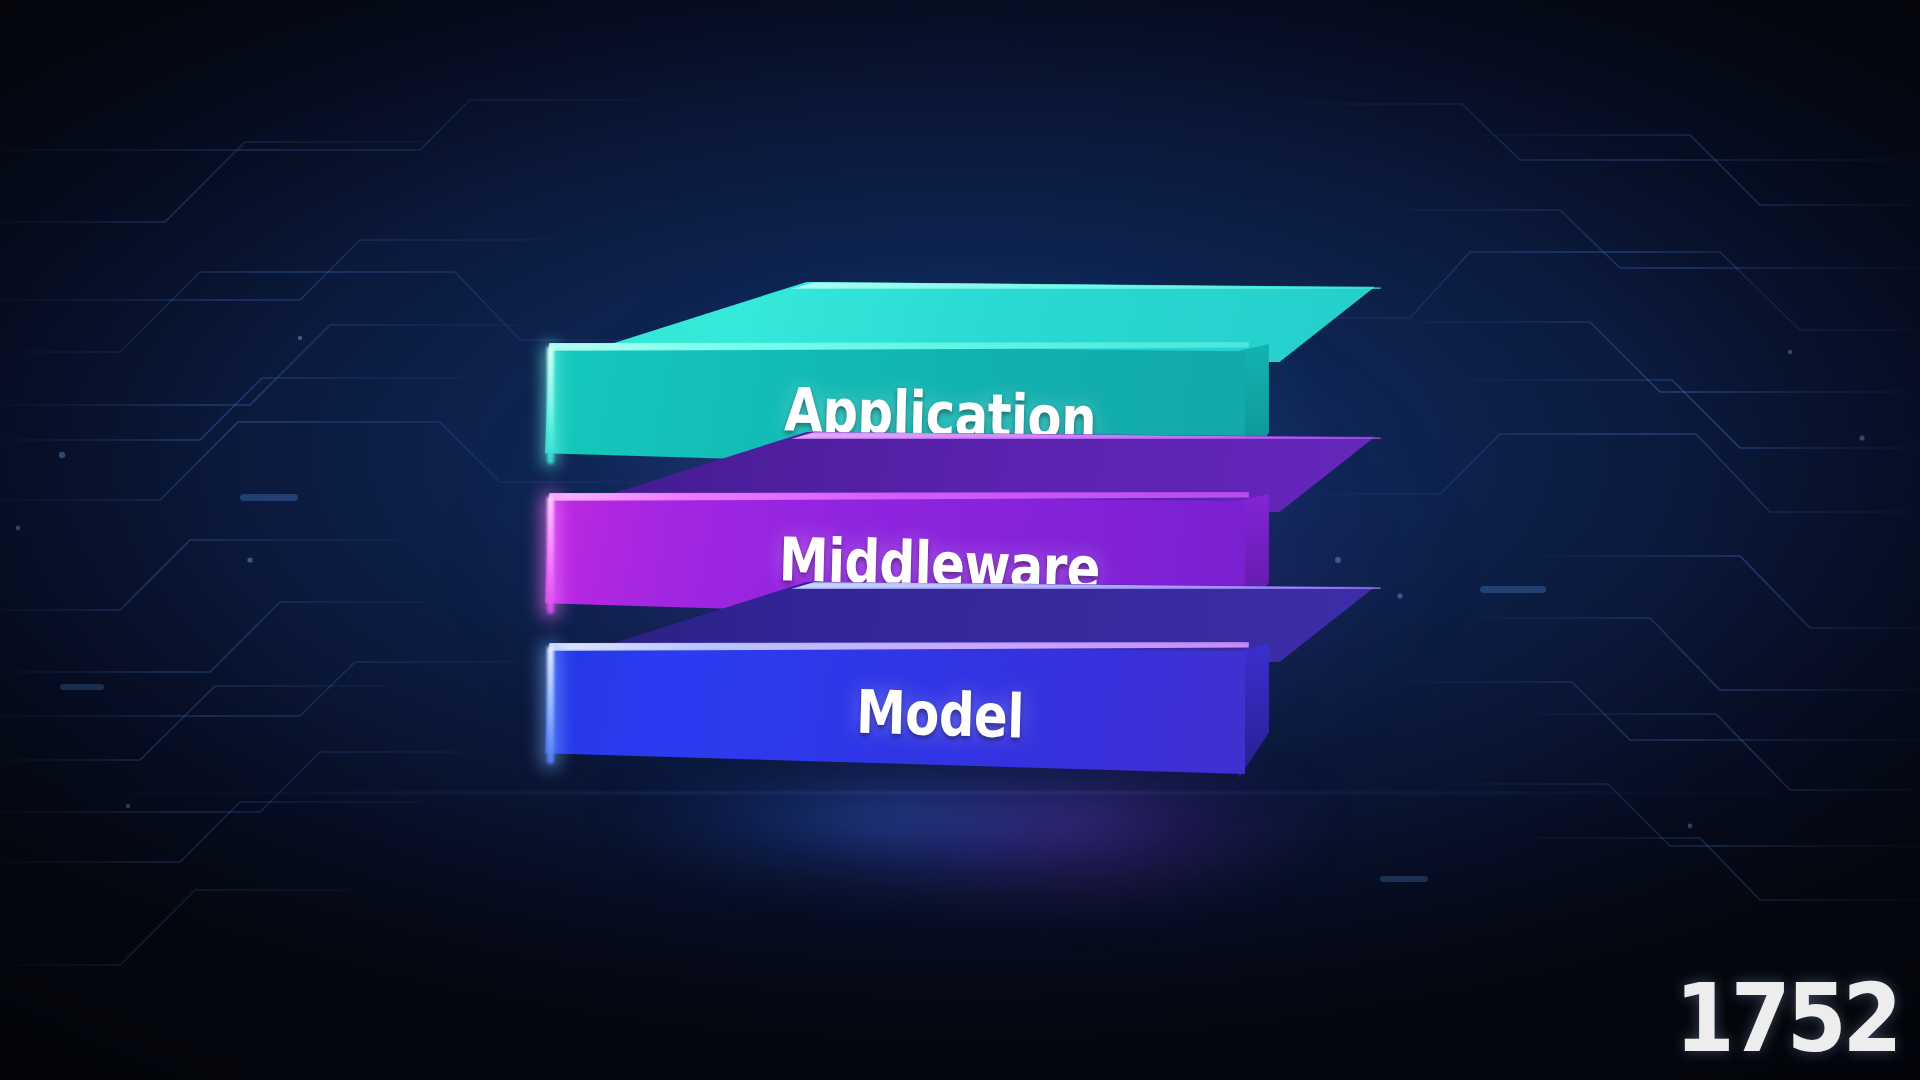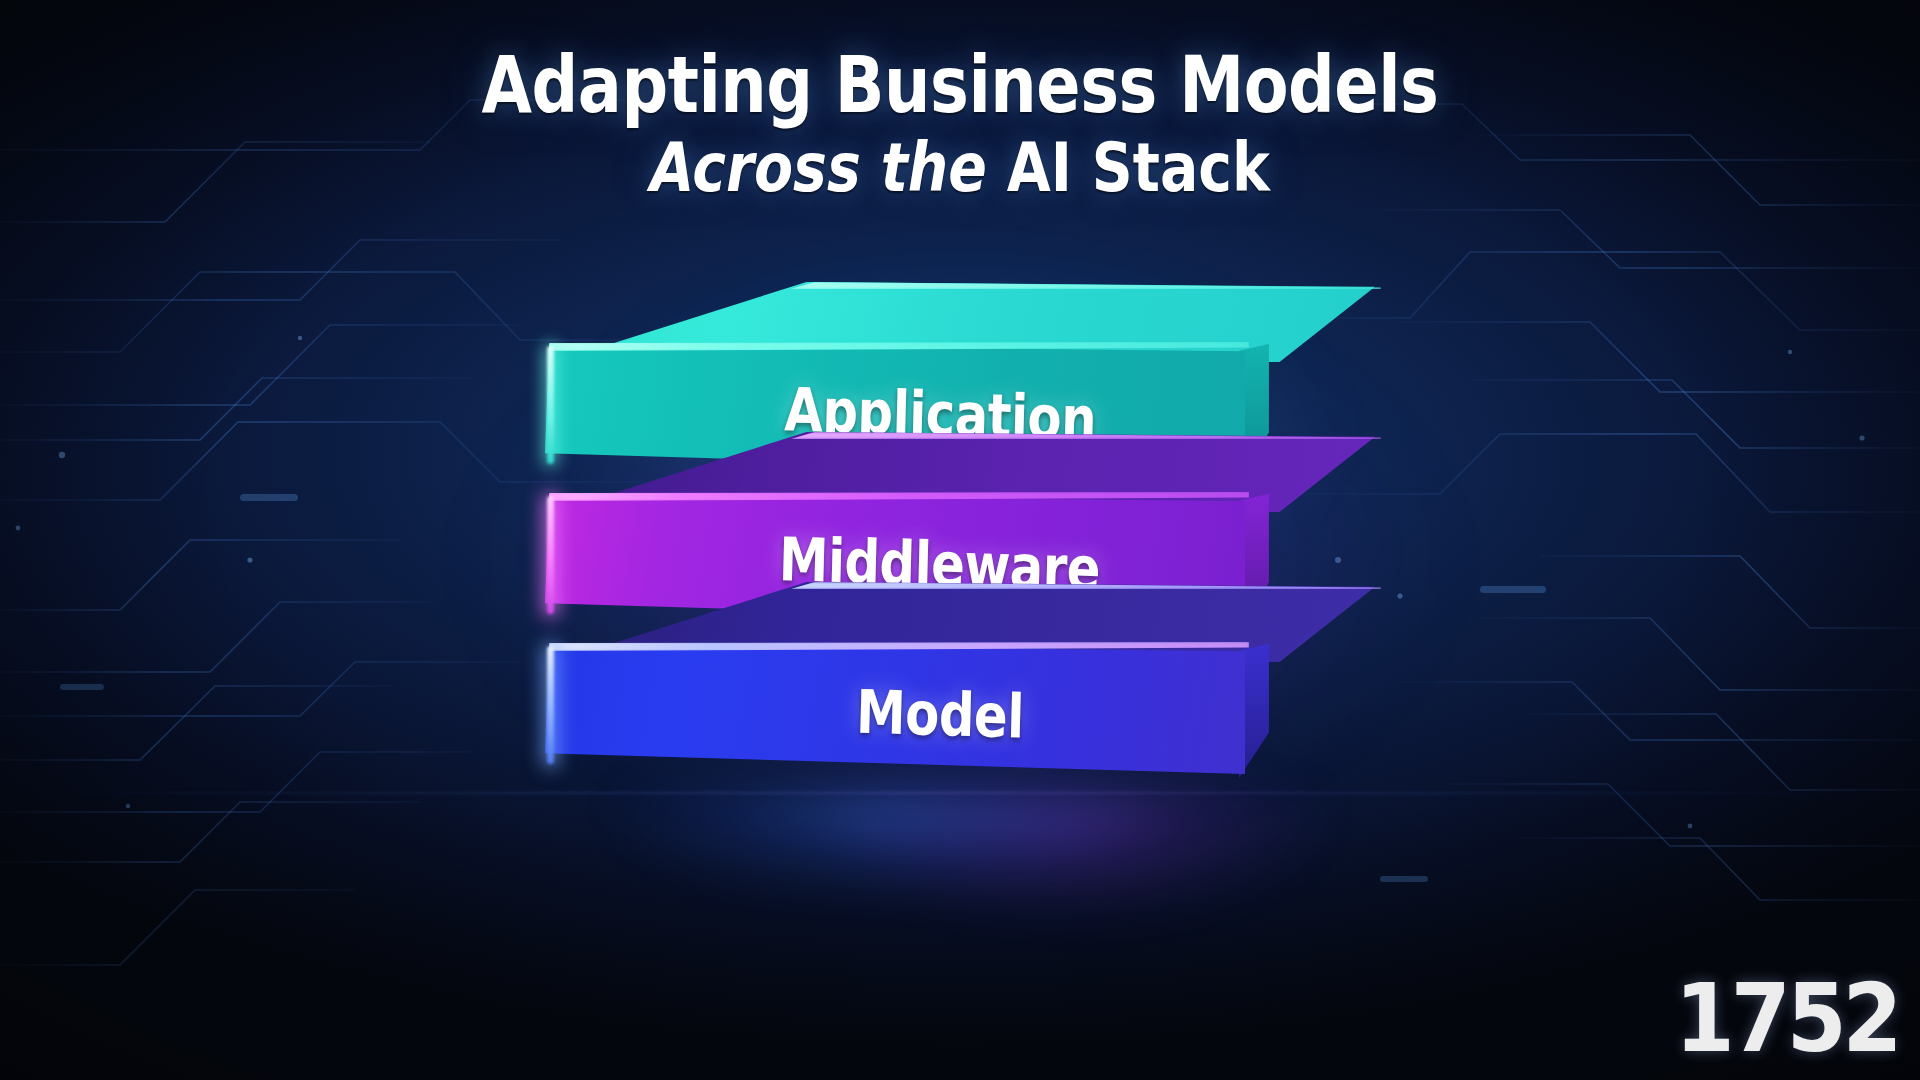--- a/index.html
+++ b/index.html
@@ -309,26 +309,20 @@
         <rect x="300" y="1088" width="52" height="6" rx="3"></rect>
         <rect x="1380" y="876" width="48" height="6" rx="3"></rect>
         <rect x="60" y="684" width="44" height="6" rx="3"></rect>
       </g>
     </svg>
   </div>
 
   <div class="glow-cyan"></div>
   <div class="glow-purple"></div>
 
-  <div class="title-block">
-    <div class="title-l1">Adapting Business Models</div>
-    <div class="title-l2">
-      <span class="ital">Across the </span><span class="up">AI Stack</span>
-    </div>
-  </div>
 
   <div class="reflection"></div>
   <div class="floor-line"></div>
 
   <div id="stack">
 
     <div class="slab app">
       <div class="face-top"></div>
       <div class="face-side"></div>
       <div class="face-front">

